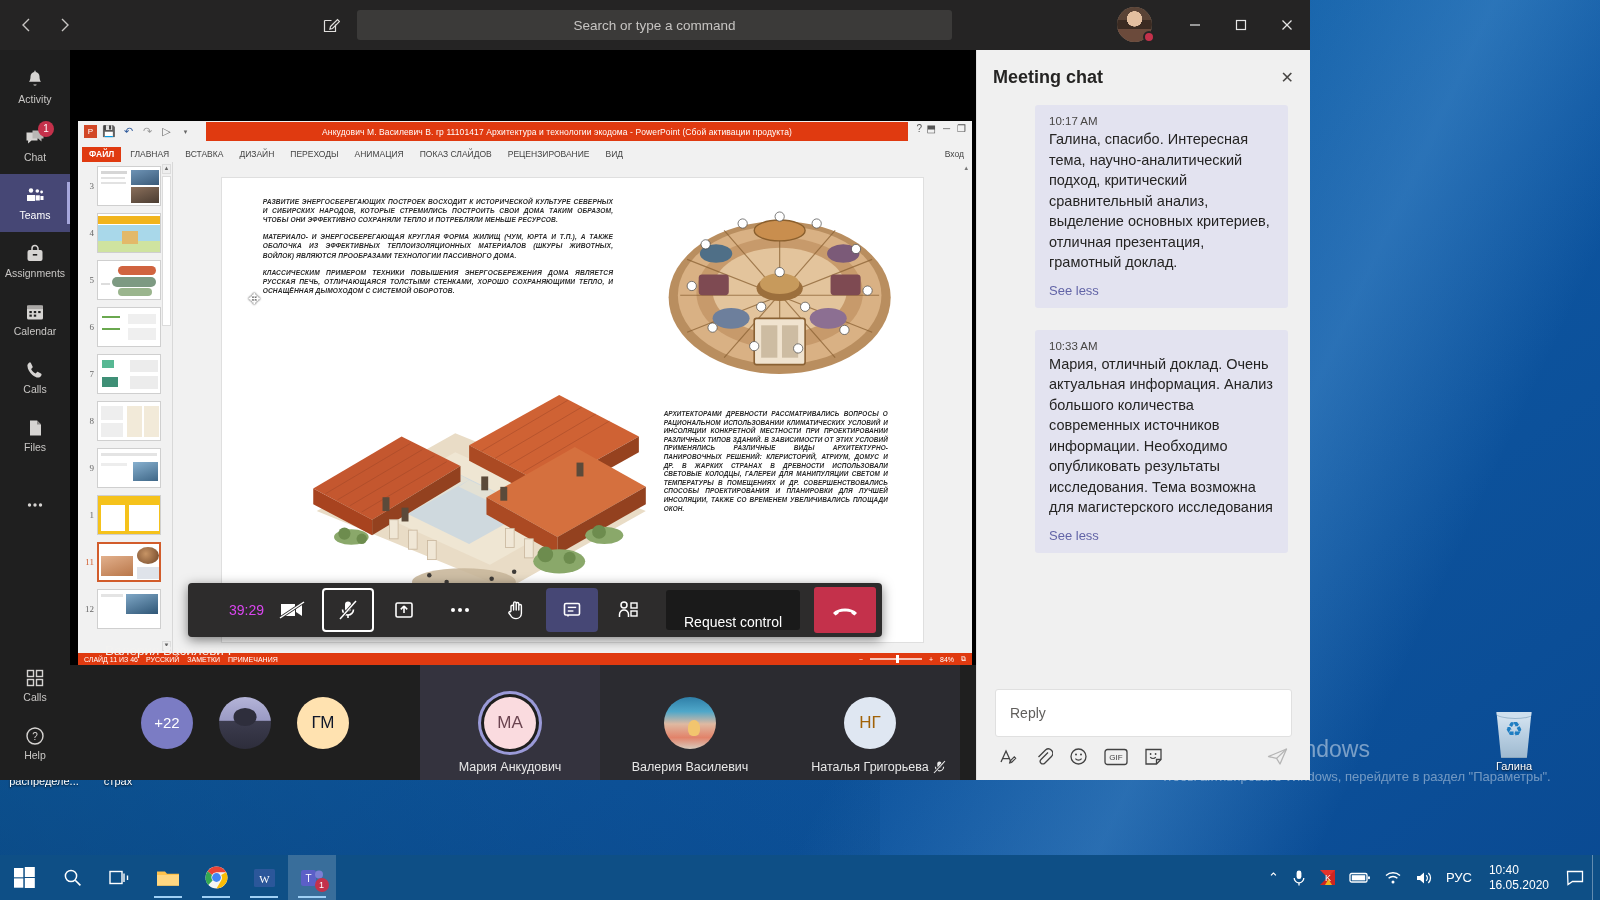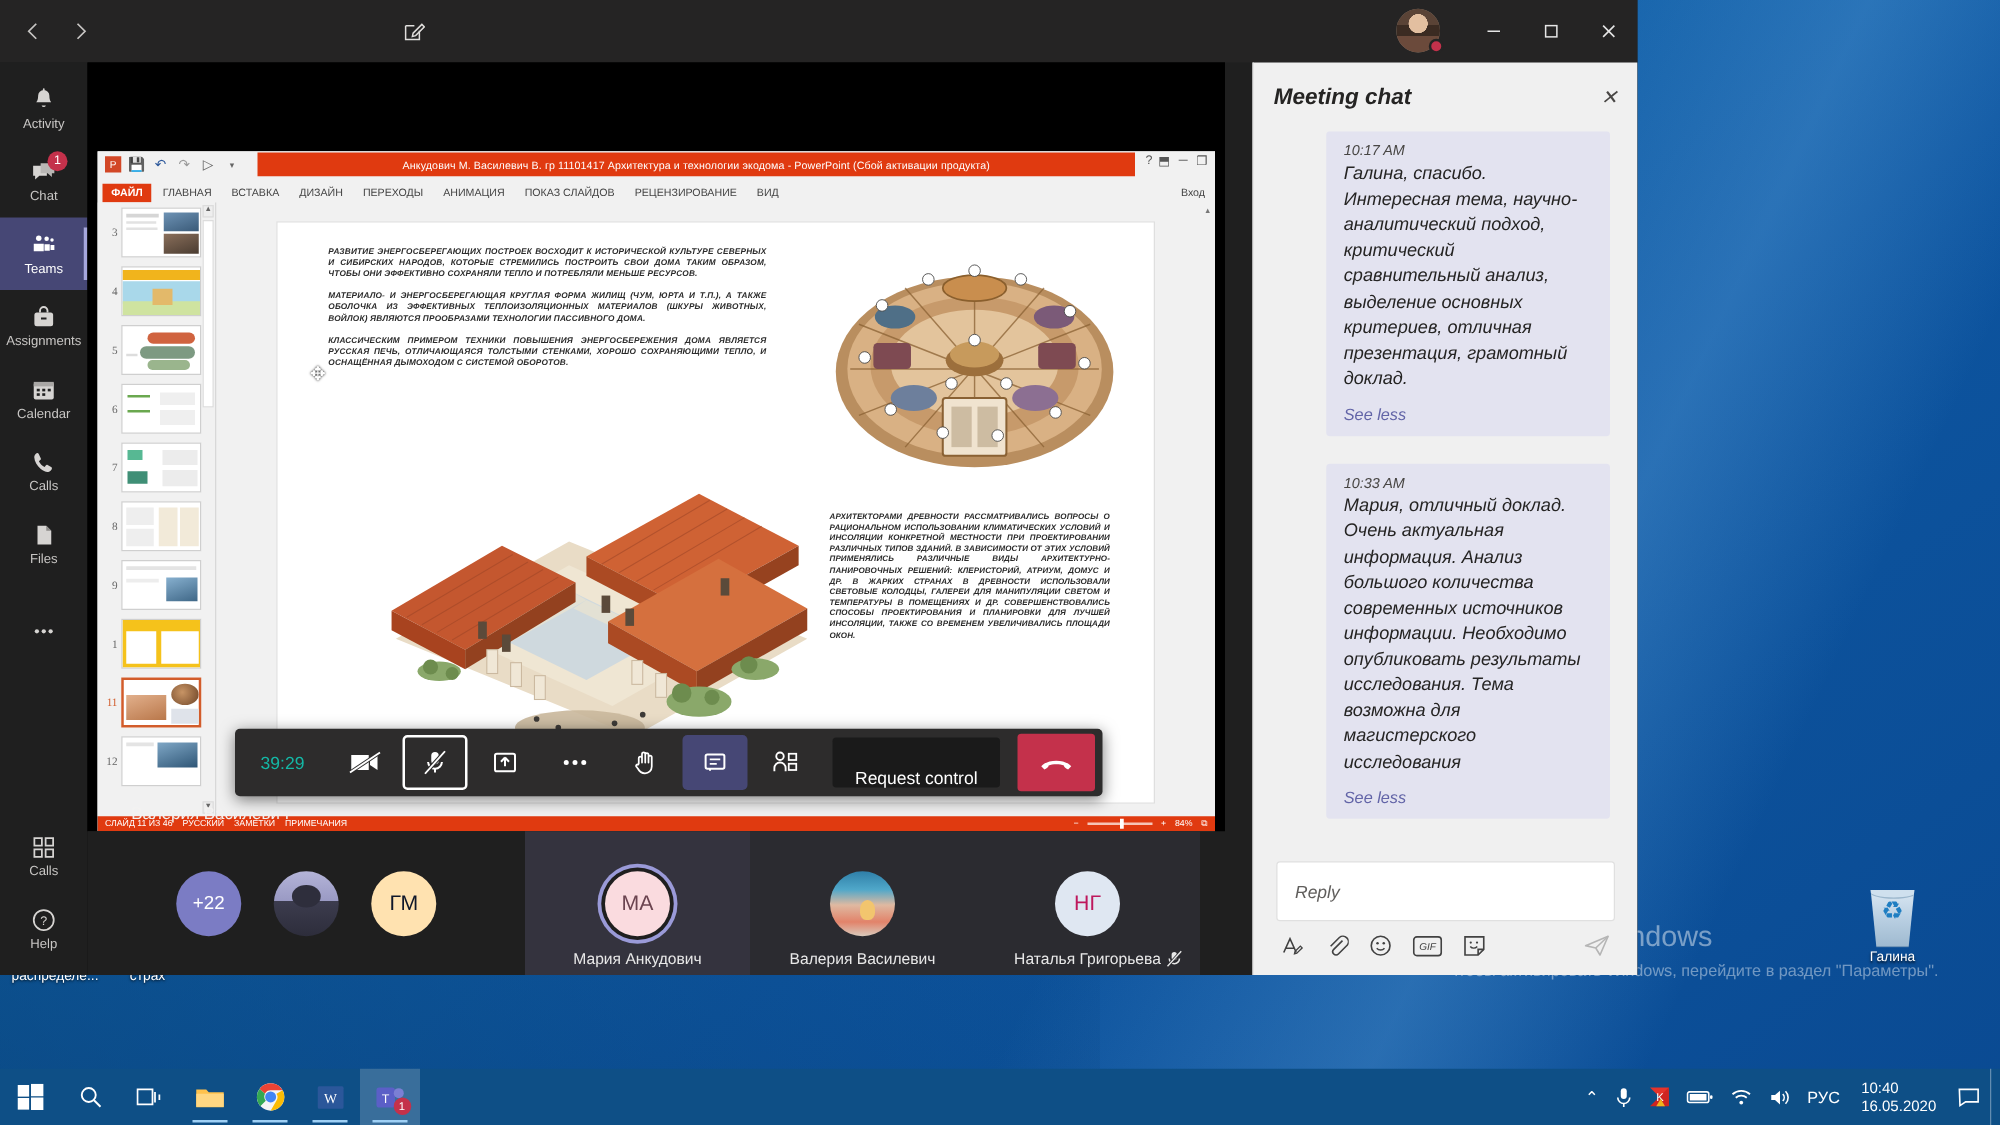--- a/index.html
+++ b/index.html
@@ -202,21 +202,21 @@
   #ppt-status-right { margin-left: auto; display: flex; align-items: center; gap: 7px; }
   .zoom-slider { width: 52px; height: 2px; background: rgba(255,255,255,.7); position: relative; }
   .zoom-slider::after { content:""; position:absolute; left:26px; top:-3px; width:3px; height:8px; background:#fff; }
 
   
   #meeting-toolbar {
     position: absolute; left: 118px; top: 533px; height: 54px;
     display: flex; align-items: center; background: #2d2c2c; border-radius: 4px;
     box-shadow: 0 3px 12px rgba(0,0,0,.5); z-index: 6;
   }
-  #call-timer { width: 76px; text-align: center; color: #14b8a6; font-size: 14px; }
+  #call-timer { width: 76px; text-align: right; color: #d946ef; font-size: 14px; }
   .ctrl {
     width: 52px; height: 44px; margin: 0 2px; border-radius: 4px;
     display: flex; align-items: center; justify-content: center; cursor: pointer; color: #fff;
   }
   .ctrl.active-tile { background: #464775; }
   .ctrl.outlined { border: 2px solid #fff; }
   #request-control-btn {
     height: 40px; margin: 0 10px; padding: 0 18px; background: #1a1a1a; color: #fff;
     font-size: 14px; display: flex; align-items: flex-end; border-radius: 3px; cursor: pointer;
   }
@@ -246,22 +246,22 @@
   }
   .avatar.ring { box-shadow: 0 0 0 3px #1f1f1f, 0 0 0 6px #9a9ad8; }
   .tile-name {
     position: absolute; bottom: 6px; left: 0; right: 0; text-align: center;
     font-size: 12.5px; color: #e8e8e8; white-space: nowrap; overflow: hidden; text-overflow: ellipsis; padding: 0 6px;
   }
   .mic-off { position: absolute; right: 14px; bottom: 6px; color: #e8e8e8; }
 
   
   #chat-panel {
-    position: absolute; right: 0; top: 50px; width: 308px; bottom: 0; background: #f0f0f0;
-    border-left: 1px solid #e1e1e1; display: flex; flex-direction: column; font-style: italic;
+    position: absolute; right: 0; top: 50px; width: 334px; bottom: 0; background: #f0f0f0;
+    border-left: 1px solid #e1e1e1; display: flex; flex-direction: column;
   }
   #chat-header {
     height: 55px; display: flex; align-items: center; padding: 0 16px; color: #252423;
   }
   #chat-title { font-size: 18px; font-weight: bold; }
   #chat-close { margin-left: auto; cursor: pointer; color: #484644; font-size: 16px; }
   #chat-messages { flex: 1; overflow: hidden; padding: 0 22px 0 58px; }
   .msg {
     background: #e3e3f0; border-radius: 3px; padding: 10px 14px 10px 14px; margin-bottom: 22px;
     color: #252423;
@@ -343,20 +343,23 @@
       </div>
     </div>
 
     <div id="compose-btn">
       <svg width="18" height="18" viewBox="0 0 18 18">
         <path d="M2.5 4.5h7M2.5 4.5v11h11v-7" fill="none" stroke="#e0dedc" stroke-width="1.2"></path>
         <path d="M8.5 10.5l7-7 2 2-7 7-2.6.6z" fill="none" stroke="#e0dedc" stroke-width="1.2"></path>
       </svg>
     </div>
 
+    <div id="search-box">
+      <span>Search or type a command</span>
+    </div>
 
     <div id="profile-avatar">
         <div class="face"></div>
       </div>
     <div id="presence-dot"></div>
 
     <div class="win-btn" id="win-min">
       <svg width="12" height="12" viewBox="0 0 12 12">
           <line x1="1" y1="6" x2="11" y2="6" stroke="#e6e6e6" stroke-width="1.2"></line>
         </svg>
@@ -870,21 +873,21 @@
       </div>
 
       <div class="tile person">
         <span class="avatar" style="background:linear-gradient(180deg,#2f7fa8 0%,#4fa7c9 28%,#dfb9a1 52%,#e2836a 78%,#d9cbbd 100%);">
           <span style="position:absolute;left:46%;top:46%;width:24%;height:30%;border-radius:50% 50% 40% 40%;background:#f2c56e;"></span>
         </span>
         <span class="tile-name">Валерия Василевич</span>
       </div>
 
       <div class="tile person">
-        <span class="avatar" style="background:#dfe7f2;color:#be185d;">
+        <span class="avatar" style="background:#dfe7f2;color:#a16207;">
           <span>НГ</span>
         </span>
         <span class="tile-name">Наталья Григорьева</span>
         <span class="mic-off">
           <svg width="13" height="14" viewBox="0 0 13 14">
             <rect x="4.3" y="1.5" width="4.2" height="6.6" rx="2.1" fill="#e8e8e8"></rect>
             <path d="M2.4 6.8a4.1 4.1 0 0 0 8.2 0" fill="none" stroke="#e8e8e8" stroke-width="1.2"></path>
             <line x1="1" y1="13" x2="12" y2="1" stroke="#2b2b30" stroke-width="2.4"></line>
             <line x1="1" y1="13" x2="12" y2="1" stroke="#e8e8e8" stroke-width="1.1"></line>
           </svg>

